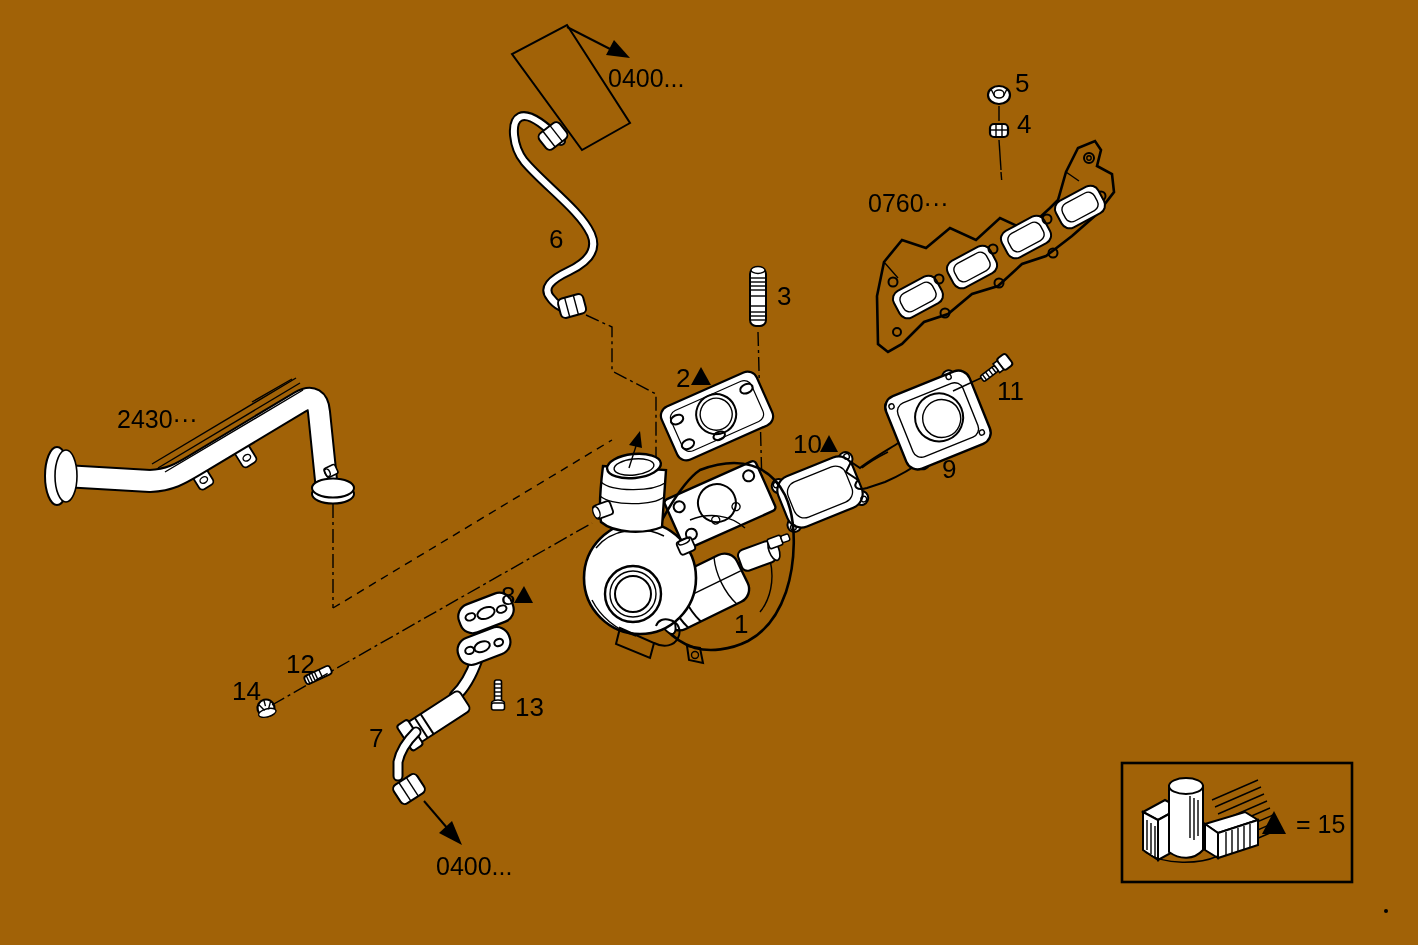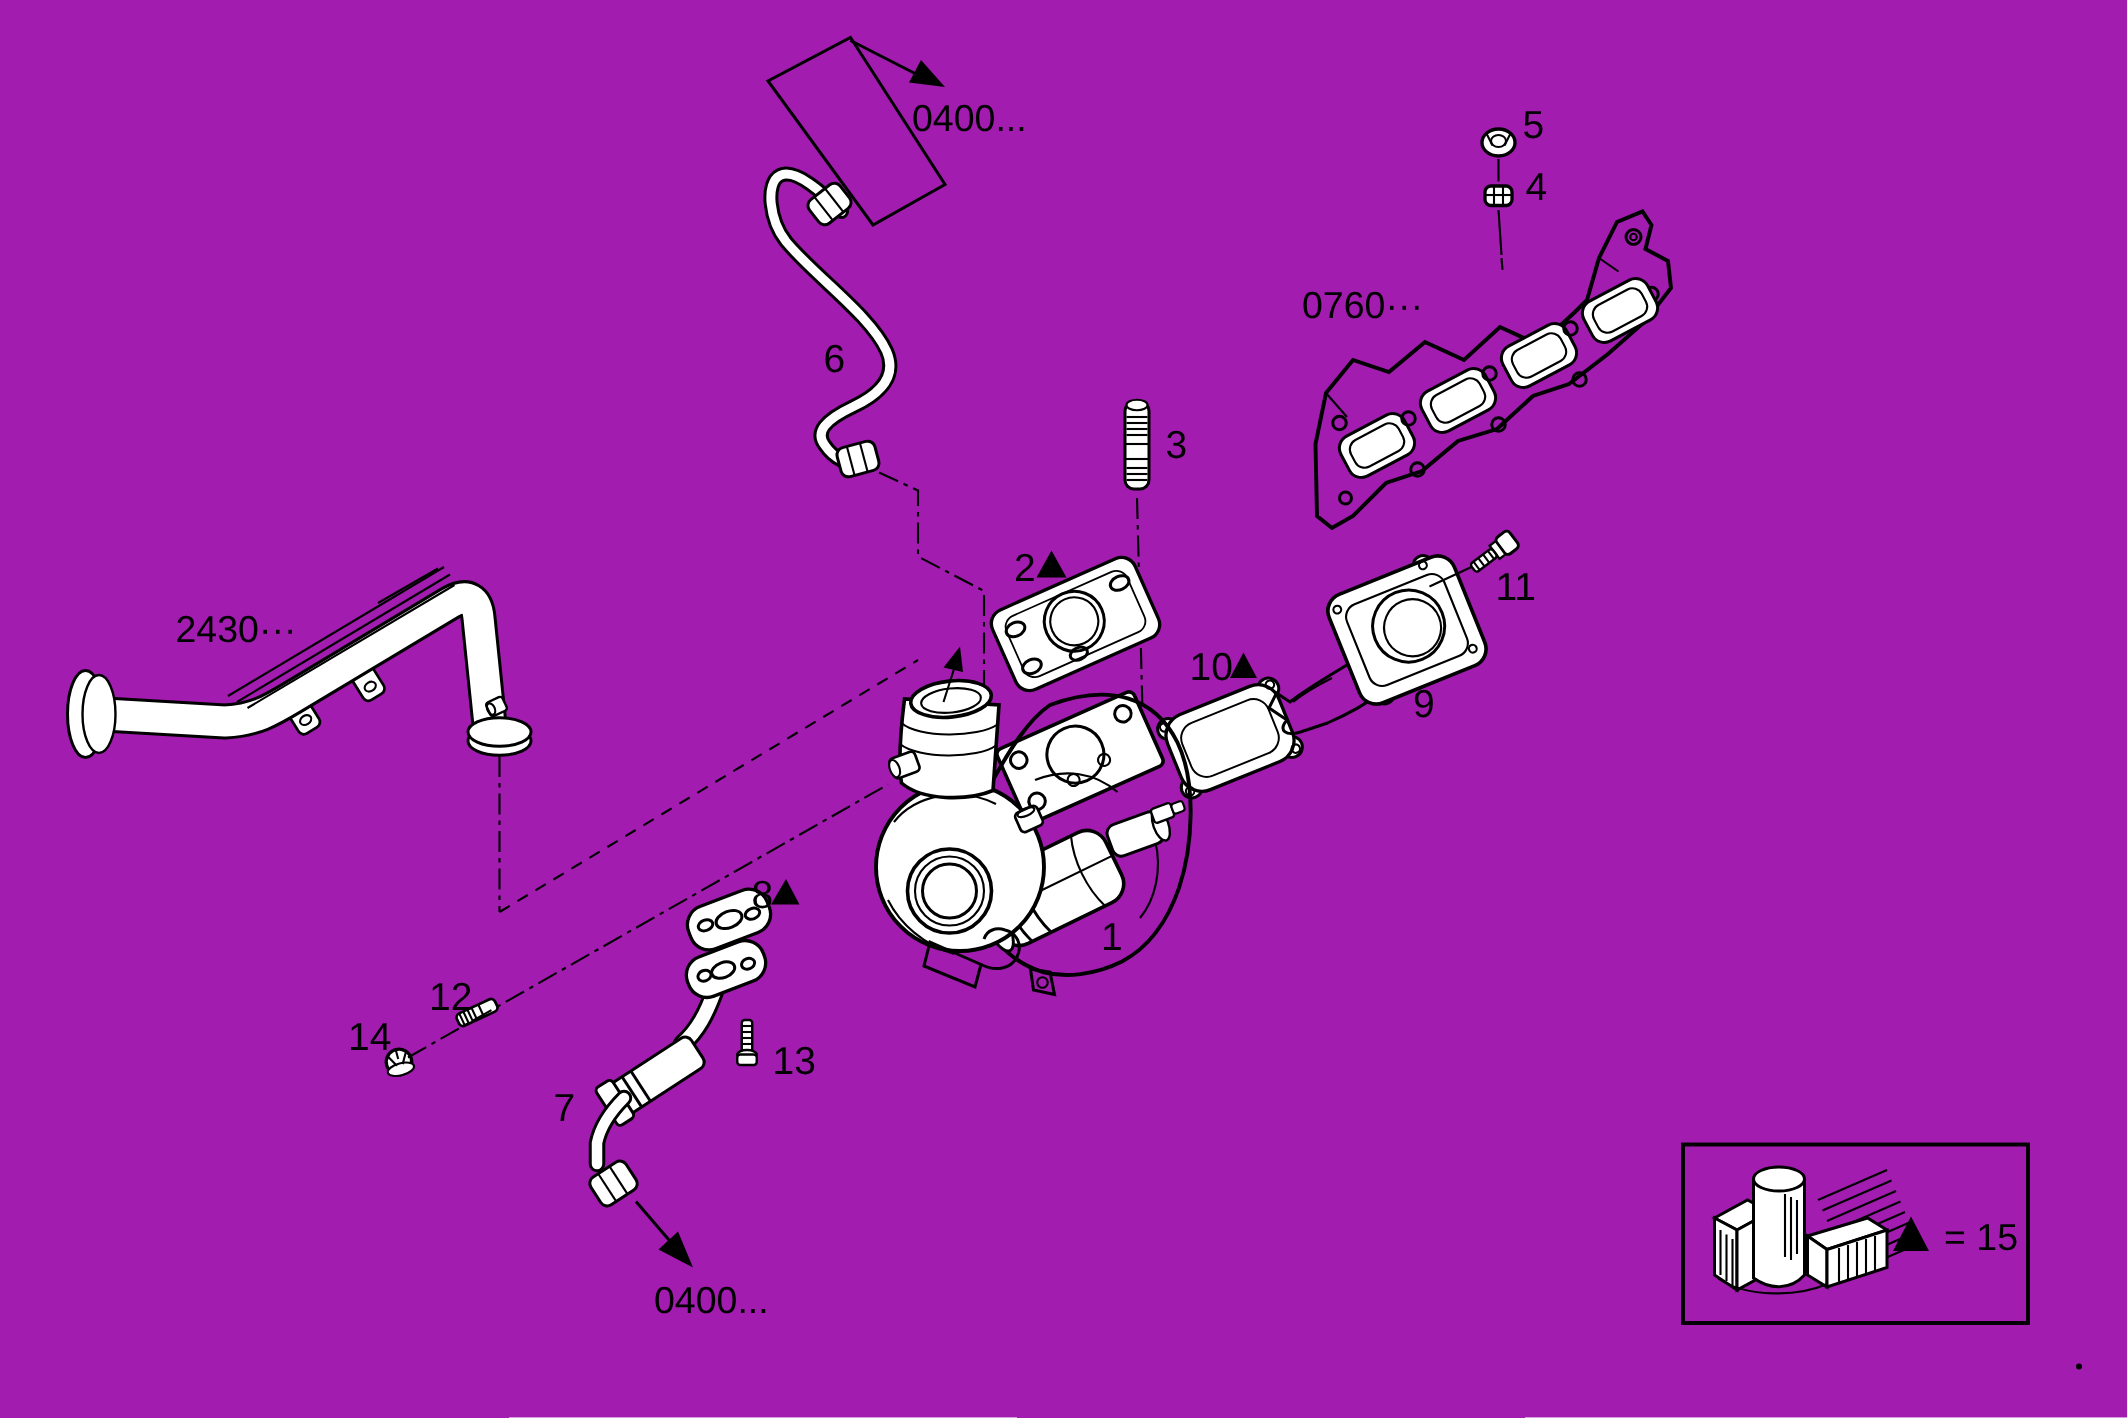--- a/index.html
+++ b/index.html
@@ -1,16 +1,16 @@
 <!DOCTYPE html>
 <html><head>
 <meta charset="utf-8">
 <style>
   html,body{margin:0;padding:0;background:#fff;}
-  .stage{position:relative;width:1418px;height:945px;background:#a21caf;overflow:hidden;}
+  .stage{position:relative;width:1418px;height:945px;background:#a16207;overflow:hidden;}
   svg{display:block;}
   text{font-family:"Liberation Sans","DejaVu Sans",sans-serif;fill:#000;}
   .lbl{font-size:26px;}
   .ref{font-size:25px;}
   .thin{stroke:#000;stroke-width:1.4;fill:none;}
   .med{stroke:#000;stroke-width:2;fill:none;}
   .bold{stroke:#000;stroke-width:2.6;fill:none;}
   .wfill{fill:#fff;stroke:#000;}
   .dashdot{stroke:#000;stroke-width:1.4;fill:none;stroke-dasharray:14 4 3 4;}
   .dash{stroke:#000;stroke-width:1.4;fill:none;stroke-dasharray:8 6;}

